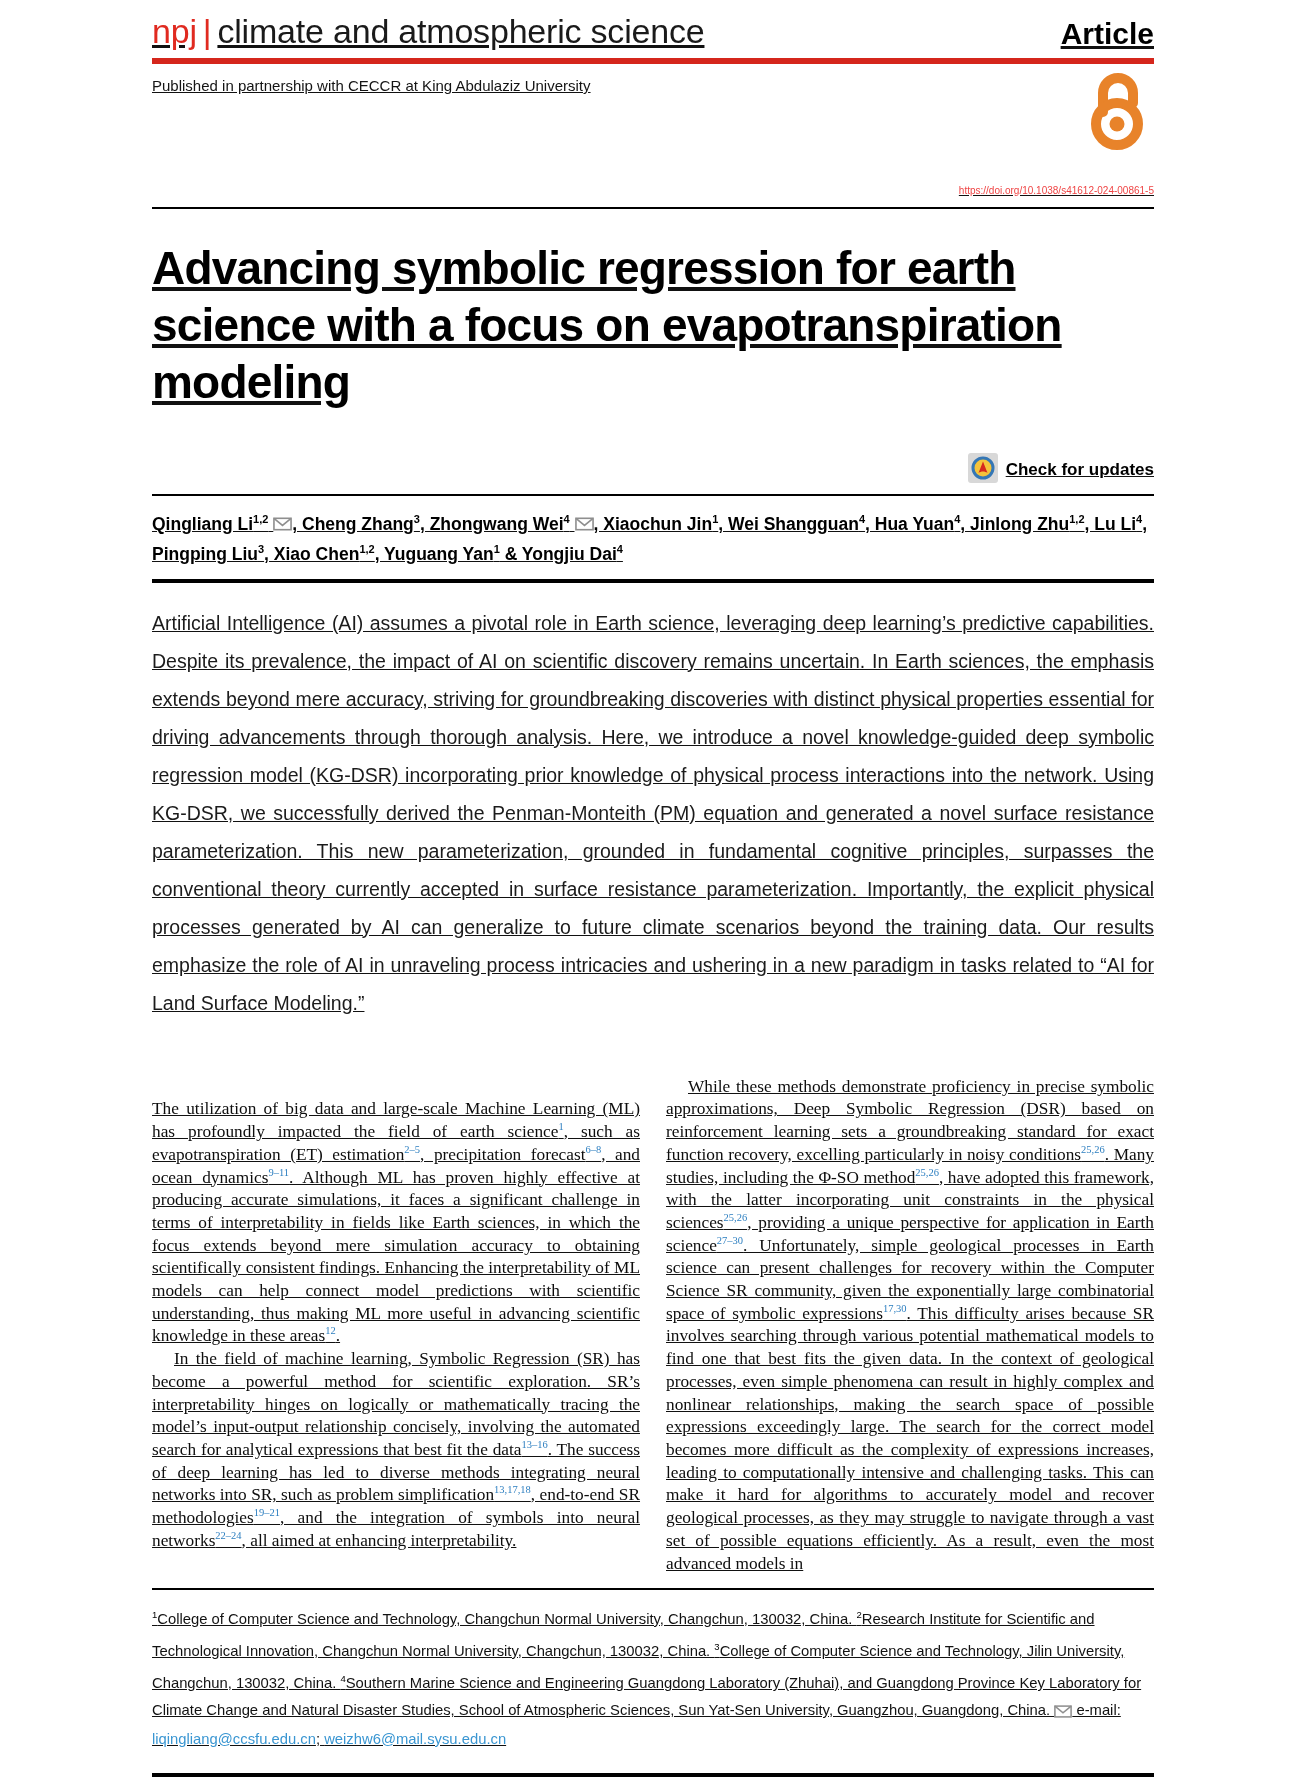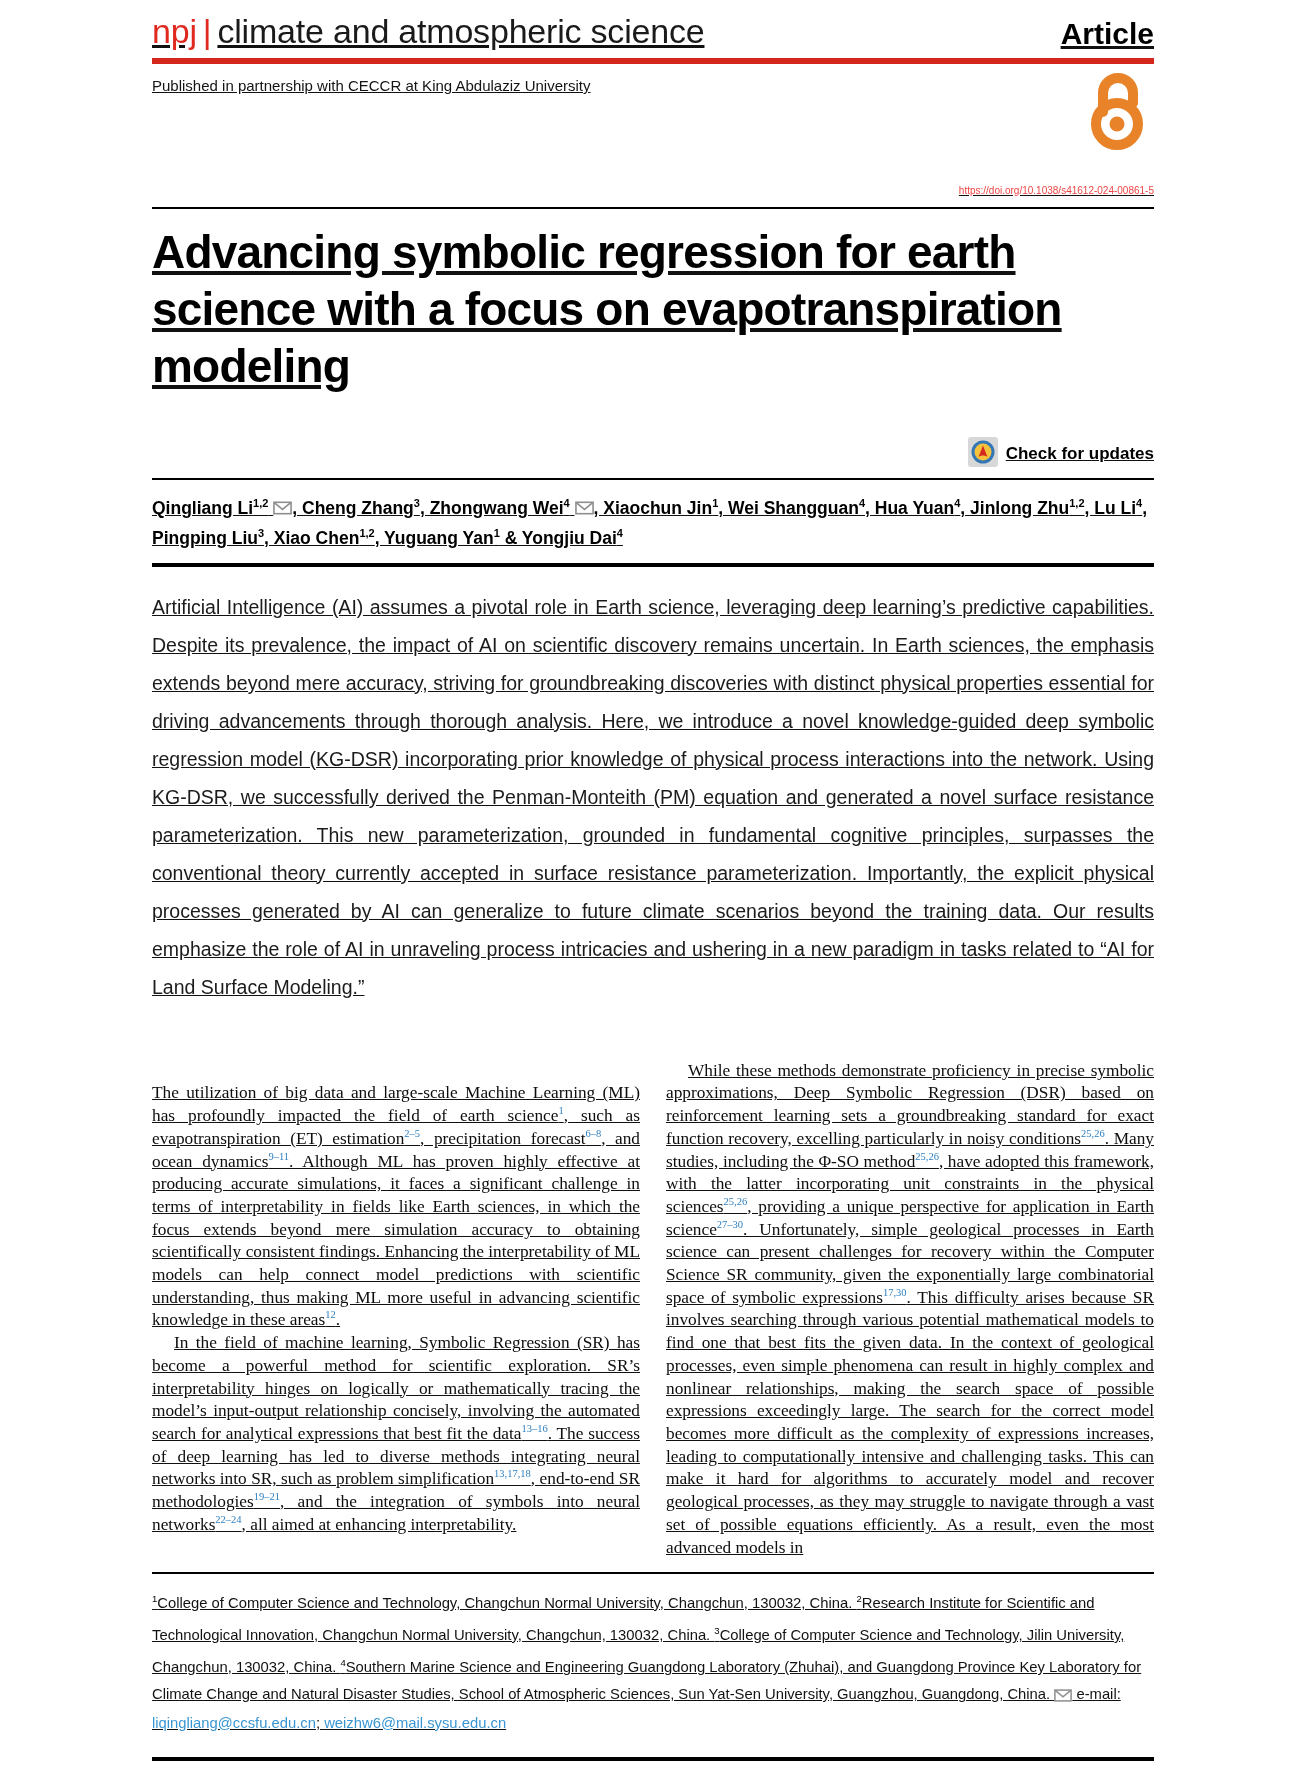--- a/index.html
+++ b/index.html
@@ -23,21 +23,21 @@
   .brand .pipe { color: #e02a20; font-weight: 300; padding: 0 6px; }
   .article-label { font-size: 30px; font-weight: bold; color: #000; }
   .red-rule { height: 6px; background: #d5261c; margin-top: 7px; }
   .partnership { font-size: 15px; margin-top: 13px; color: #141414; }
   .oa-icon { position: absolute; right: 42px; top: 72px; }
   
   .doi-row { text-align: right; margin-top: 86px; }
   .doi-row a { font-size: 10px; color: #ef4444; text-decoration: none; }
   .rule-thin { height: 2px; background: #000; margin-top: 9px; }
   .title {
-    margin-top: 15px;
+    margin-top: 31px;
     font-size: 46px;
     font-weight: bold;
     line-height: 1.24;
     letter-spacing: -0.8px;
     color: #000;
     max-width: 1100px;
   }
   
   .check-row { display: flex; justify-content: flex-end; align-items: center; gap: 8px; margin-top: 42px; cursor: pointer; }
   .check-row .check-label { font-size: 17px; font-weight: bold; color: #000; }

